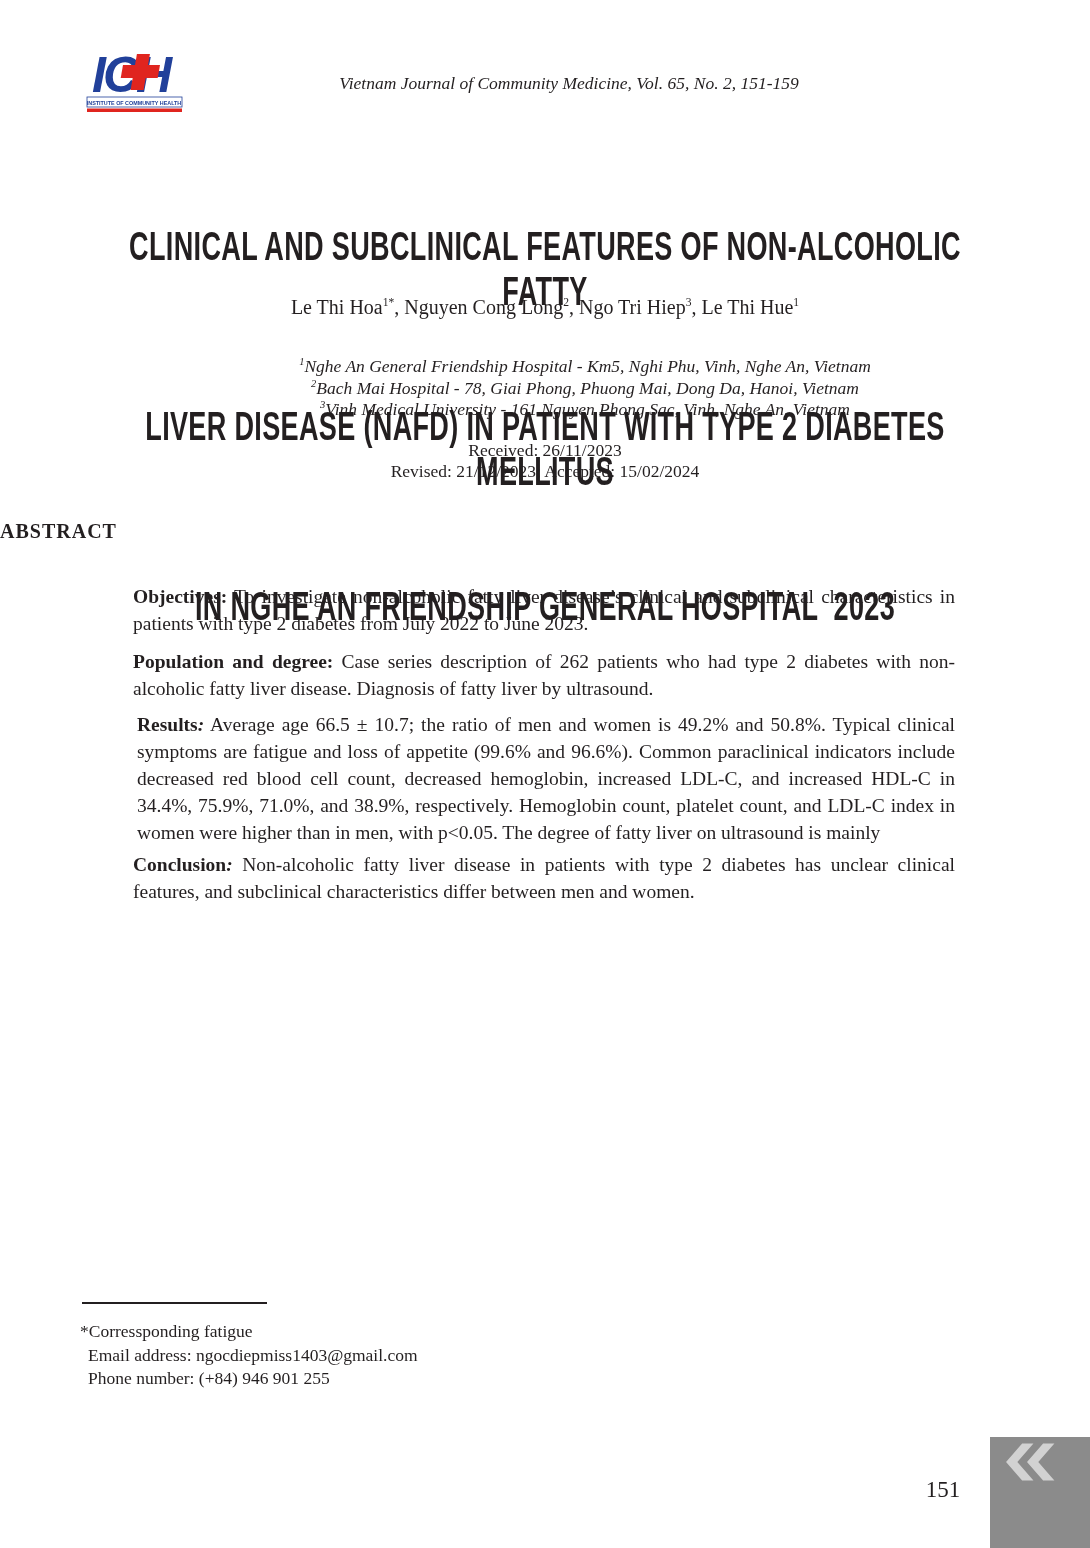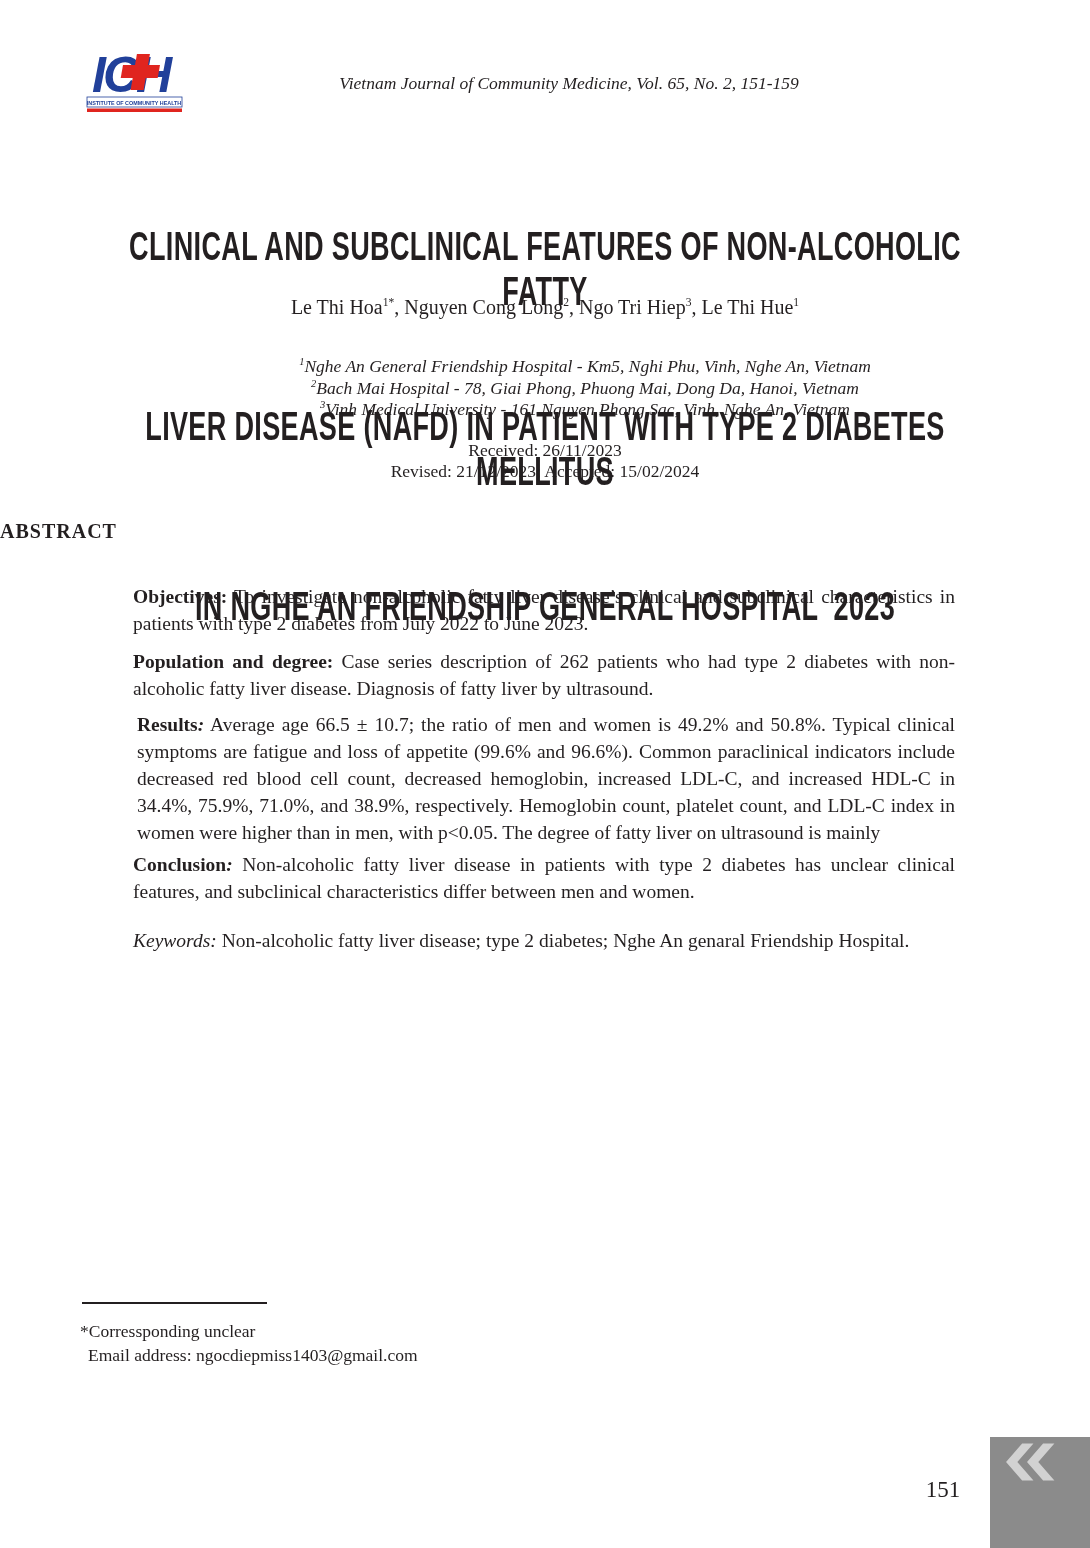--- a/index.html
+++ b/index.html
@@ -117,27 +117,27 @@
     <div>Revised: 21/12/2023; Accepted: 15/02/2024</div>
   </div>
 
   <div class="abstract-heading">ABSTRACT</div>
 
   <div class="abstract-body">
     <p class="p-objectives"><b>Objectives:</b><span> To investigate non-alcoholic fatty liver disease’s clinical and subclinical characteristics in patients with type 2 diabetes from July 2022 to June 2023.</span></p>
     <p class="p-population"><b>Population and degree:</b><span> Case series description of 262 patients who had type 2 diabetes with non-alcoholic fatty liver disease. Diagnosis of fatty liver by ultrasound.</span></p>
     <p class="p-results"><b>Results</b><span class="bi">:</span><span> Average age 66.5 ± 10.7; the ratio of men and women is 49.2% and 50.8%. Typical clinical symptoms are fatigue and loss of appetite (99.6% and 96.6%). Common paraclinical indicators include decreased red blood cell count, decreased hemoglobin, increased LDL-C, and increased HDL-C in 34.4%, 75.9%, 71.0%, and 38.9%, respectively. Hemoglobin count, platelet count, and LDL-C index in women were higher than in men, with p&lt;0.05. The degree of fatty liver on ultrasound is mainly</span></p>
     <p class="p-conclusion"><b>Conclusion</b><span class="bi">:</span><span> Non-alcoholic fatty liver disease in patients with type 2 diabetes has unclear clinical features, and subclinical characteristics differ between men and women.</span></p>
-    <p class="p-keywords"><span class="kw-label">Keywords:</span><span> Non-alcoholic fatty liver disease; type 2 diabetes; Nghe An genaral Friendship Hospital.</span></p>
   </div>
 
   <div class="footnote-rule"></div>
   <div class="footnote">
-    <div>*Corressponding unclear</div>
+    <div>*Corressponding fatigue</div>
     <div class="indent">Email address: ngocdiepmiss1403@gmail.com</div>
+    <div class="indent">Phone number: (+84) 946 901 255</div>
   </div>
 
   <div class="page-number">151</div>
   <div class="corner-block">
     <svg viewBox="0 0 72 46" width="58" height="38">
       <polygon points="30,0 44,0 24,23 44,46 30,46 10,23" fill="#d2d2d2"></polygon>
       <polygon points="56,0 70,0 50,23 70,46 56,46 36,23" fill="#d2d2d2"></polygon>
     </svg>
   </div>
 

